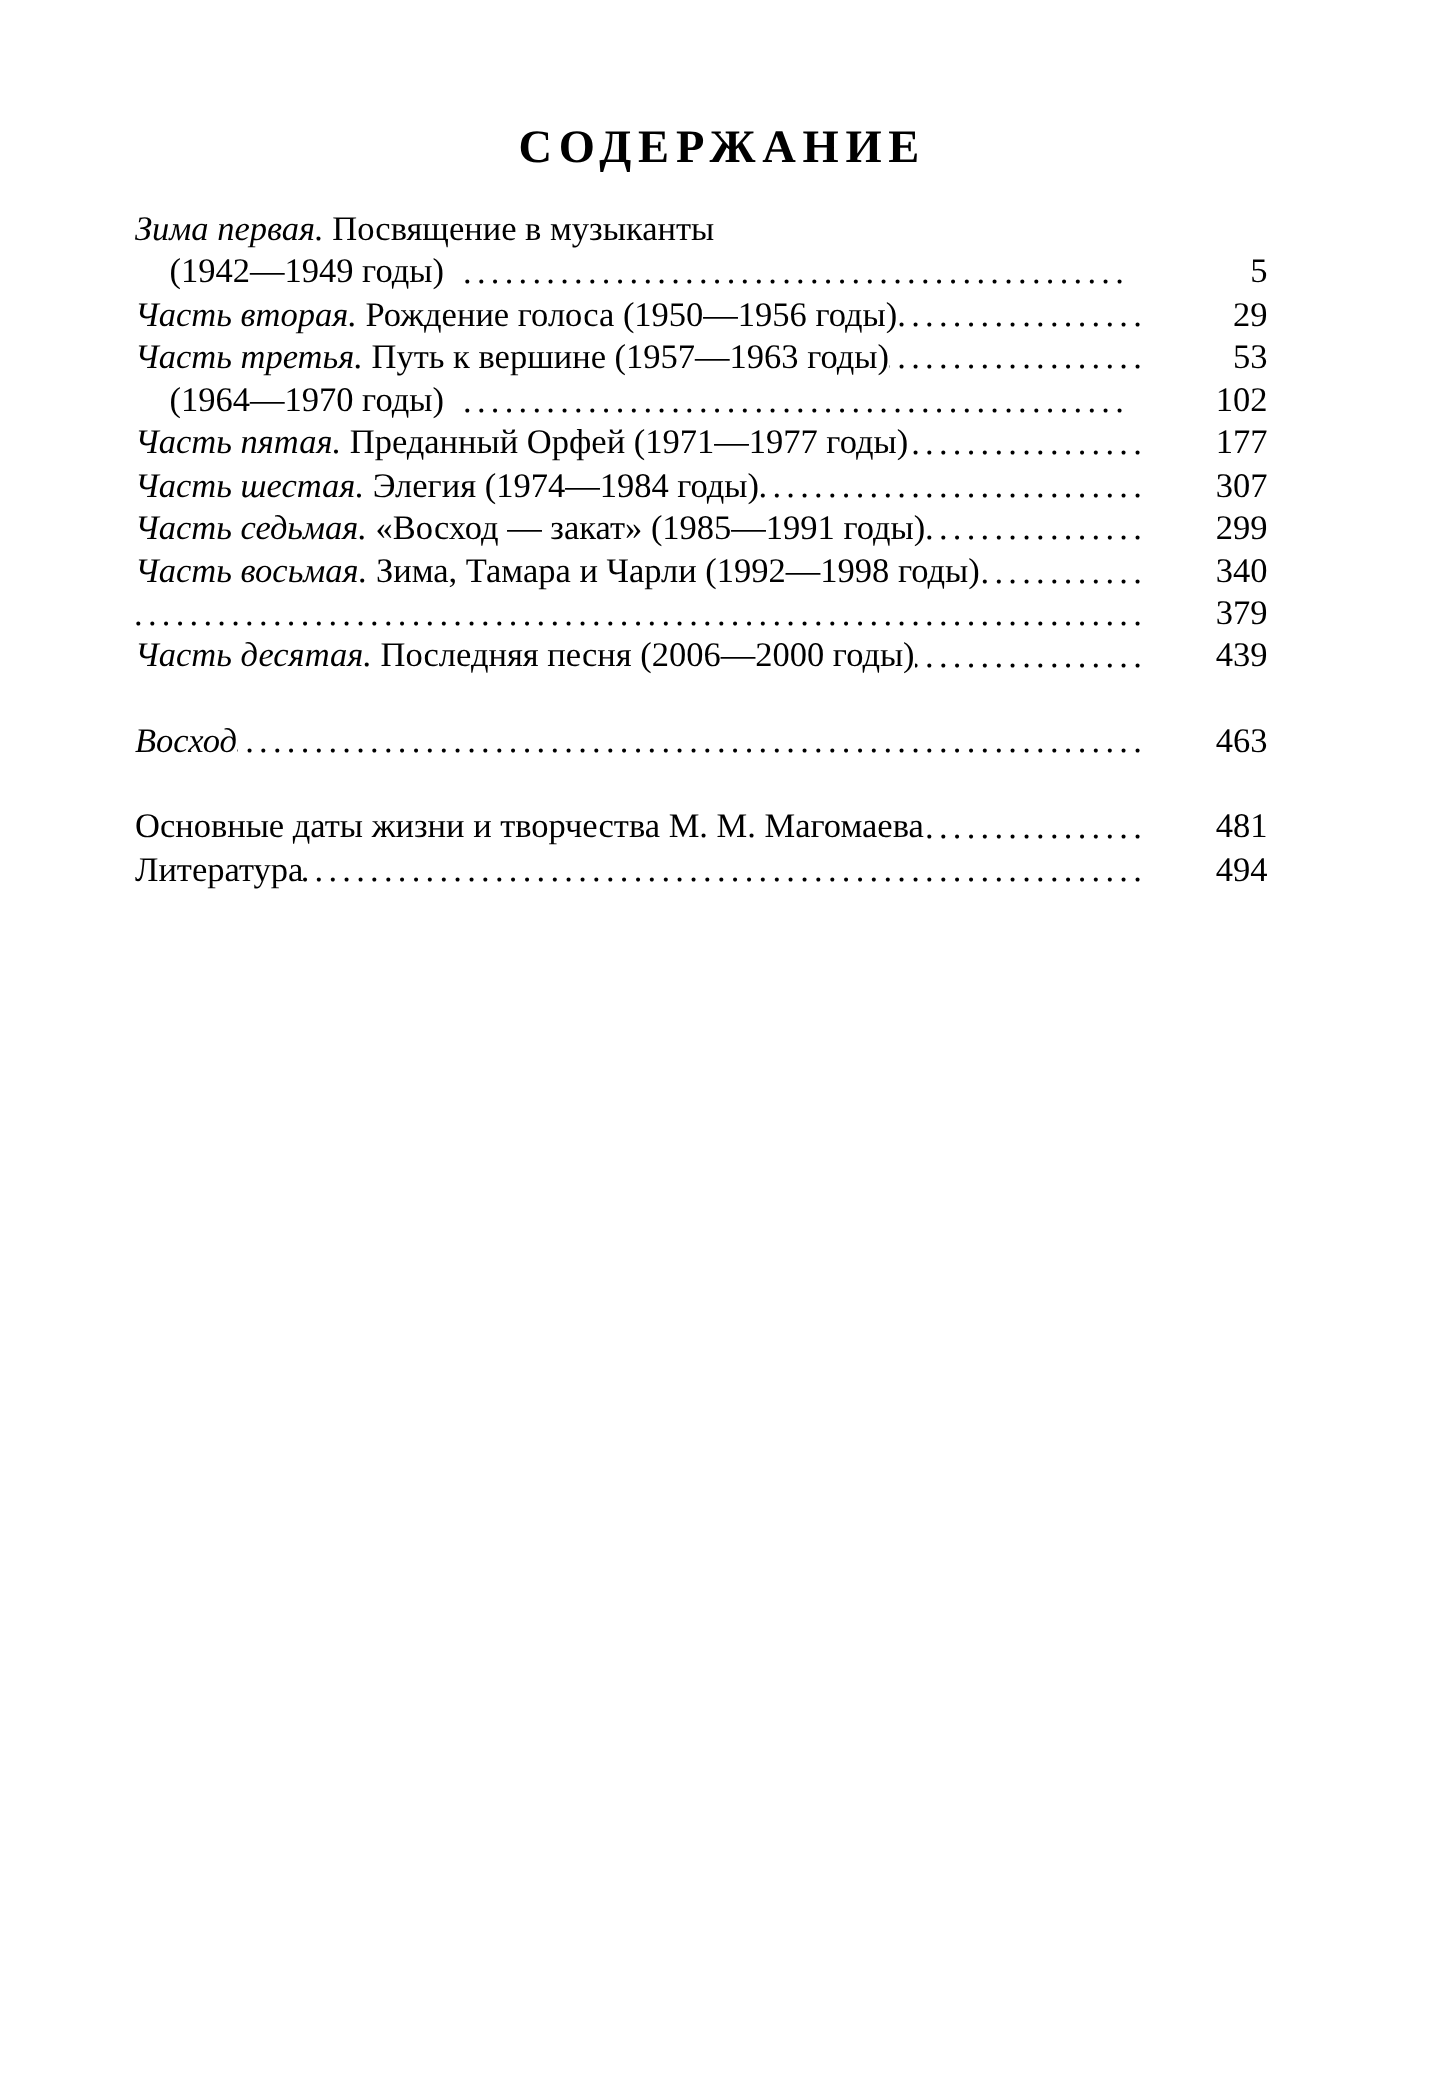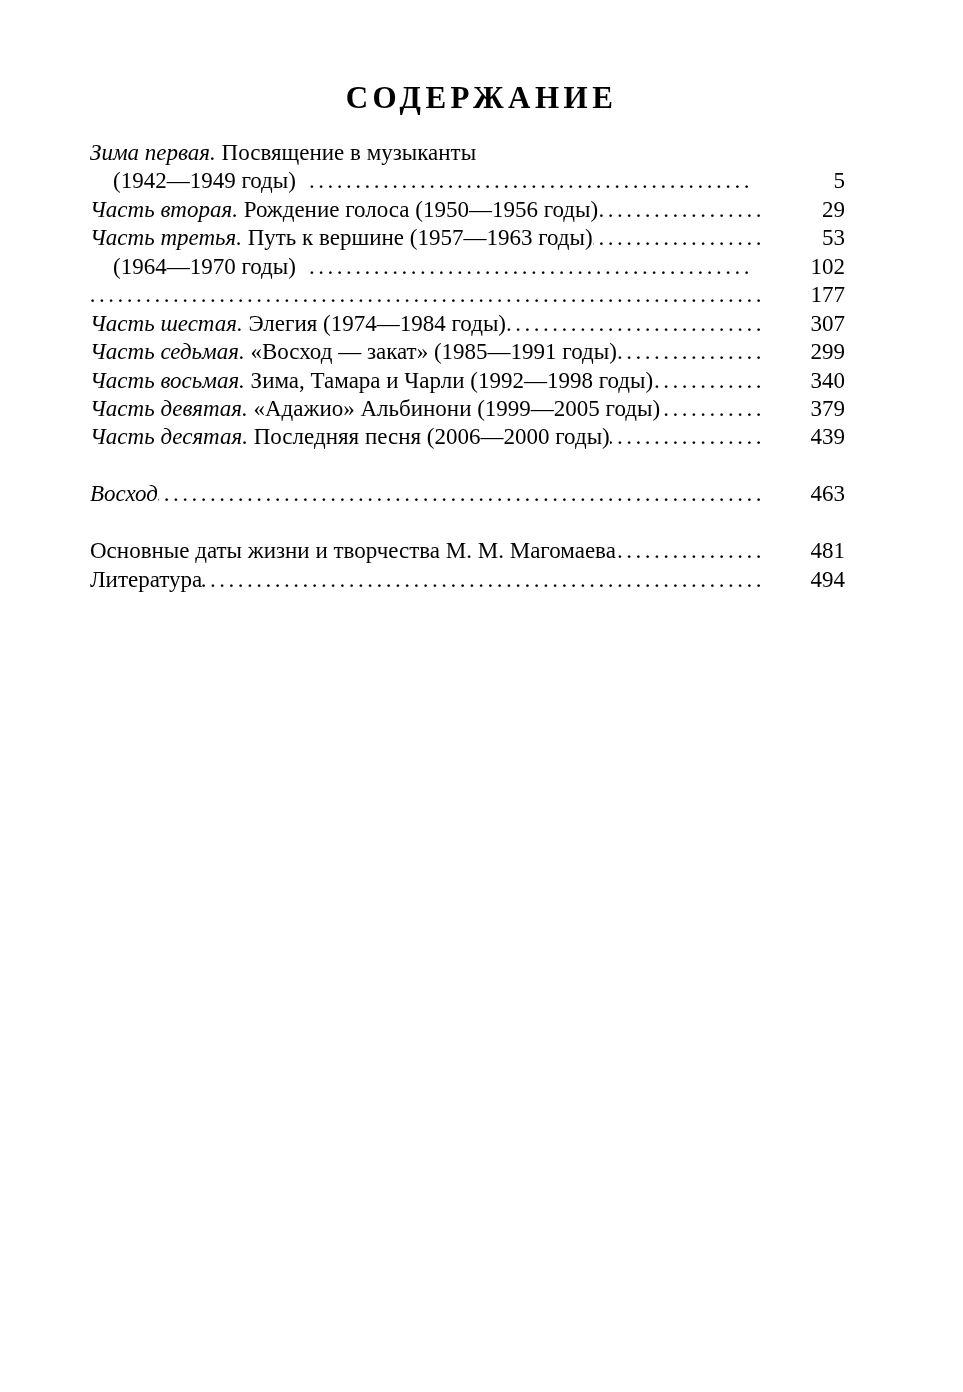--- a/index.html
+++ b/index.html
@@ -99,20 +99,21 @@
       </div>
       <div class="toc-entry">
         <div class="toc-line indent">
           <span class="toc-text"><span>(1964—1970 годы)</span></span>
           <span class="dots">..........................................................................................</span>
           <span class="pagenum">102</span>
         </div>
       </div>
       <div class="toc-entry">
         <div class="toc-line">
+          <span class="toc-text"><i>Часть пятая.</i><span> Преданный Орфей (1971—1977 годы)</span></span>
           <span class="dots">..........................................................................................</span>
           <span class="pagenum">177</span>
         </div>
       </div>
       <div class="toc-entry">
         <div class="toc-line">
           <span class="toc-text"><i>Часть шестая.</i><span> Элегия (1974—1984 годы)</span></span>
           <span class="dots">..........................................................................................</span>
           <span class="pagenum">307</span>
         </div>
@@ -126,21 +127,20 @@
       </div>
       <div class="toc-entry">
         <div class="toc-line">
           <span class="toc-text"><i>Часть восьмая.</i><span> Зима, Тамара и Чарли (1992—1998 годы)</span></span>
           <span class="dots">..........................................................................................</span>
           <span class="pagenum">340</span>
         </div>
       </div>
       <div class="toc-entry">
         <div class="toc-line">
-          <span class="toc-text"><i>Часть девятая.</i><span> «Адажио» Альбинони (1999—2005 годы)</span></span>
           <span class="dots">..........................................................................................</span>
           <span class="pagenum">379</span>
         </div>
       </div>
       <div class="toc-entry">
         <div class="toc-line">
           <span class="toc-text"><i>Часть десятая.</i><span> Последняя песня (2006—2000 годы)</span></span>
           <span class="dots">..........................................................................................</span>
           <span class="pagenum">439</span>
         </div>

